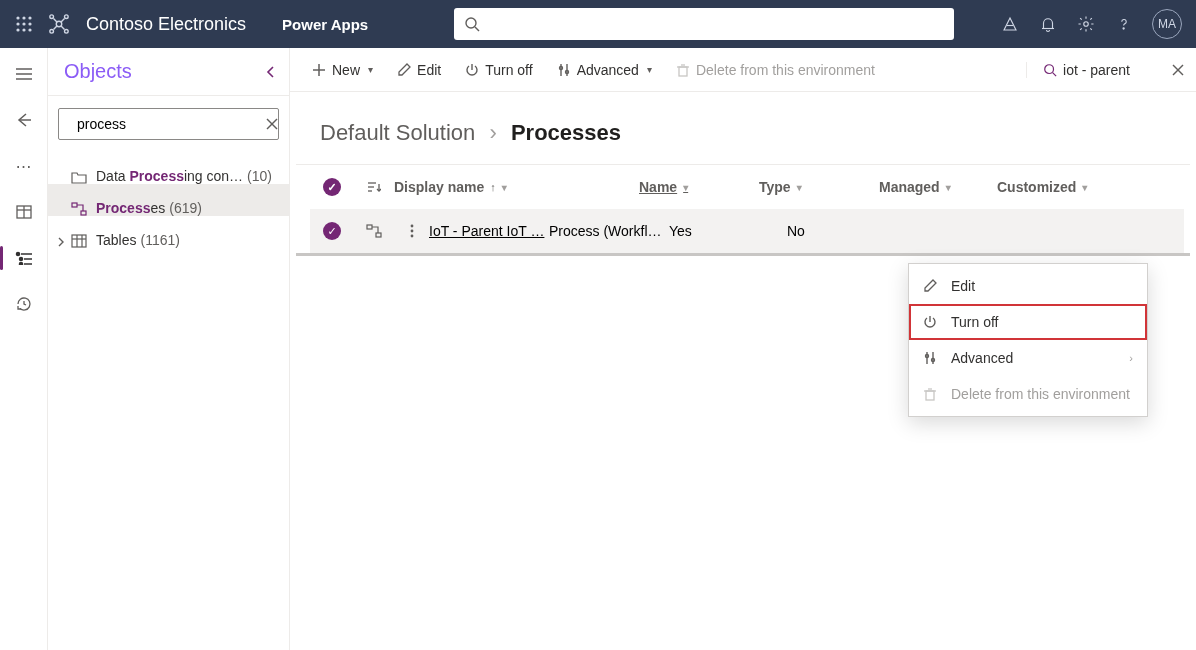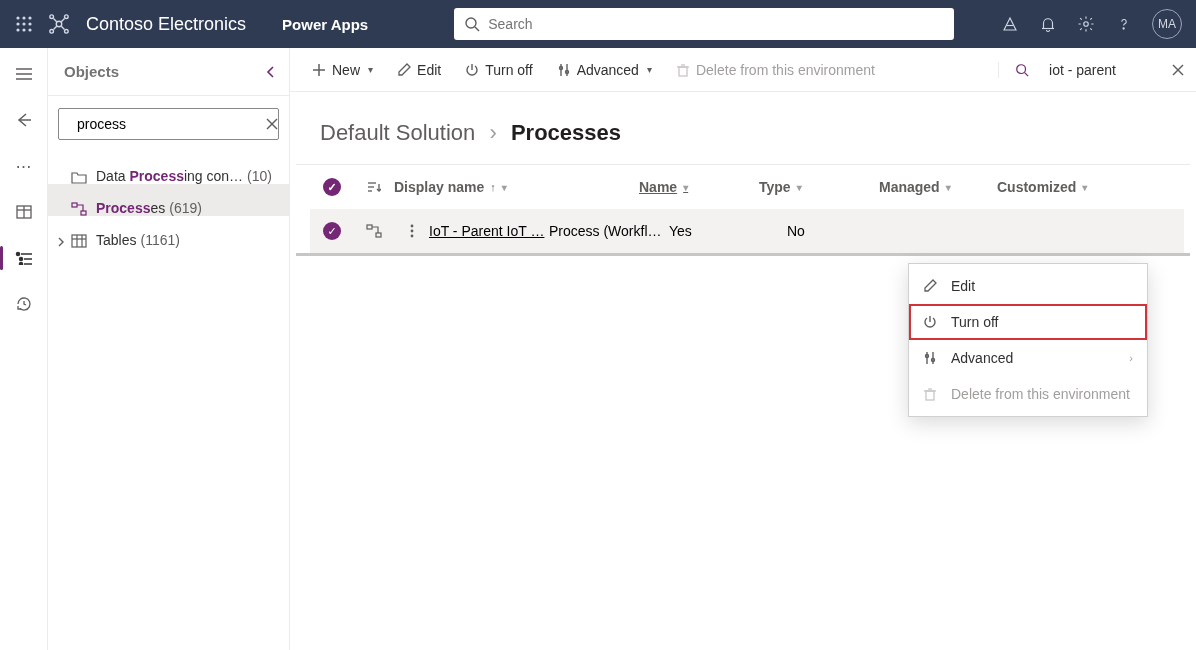--- a/index.html
+++ b/index.html
@@ -37,21 +37,21 @@
   .rail-item.active::before {
     content:""; position:absolute; left:-8px; top:2px; bottom:2px; width:3px; background:#742774; border-radius:2px;
   }
 
   
   .objects-panel { width: 242px; border-right: 1px solid #edebe9; }
   .objects-head {
     height: 48px; display:flex; align-items:center; padding: 0 12px 0 16px; justify-content:space-between;
     border-bottom: 1px solid #edebe9;
   }
-  .objects-head h2 { font-size: 15px; font-weight: 700; color:#737373; }
+  .objects-head h2 { font-size: 20px; font-weight: 400; color:#8b5cf6; }
   .objects-search {
     margin: 12px 10px; height: 32px; border:1px solid #8a8886; border-radius:2px;
     display:flex; align-items:center; padding: 0 6px 0 10px; gap:8px;
   }
   .objects-search input { border:0; outline:0; flex:1; font-size:14px; }
   .objects-search .clear { color:#605e5c; cursor:pointer; }
   .tree { padding-left: 0; }
   .tree-row {
     display:flex; align-items:flex-end; height:32px; padding-left: 22px; font-size: 14px; color:#323130; cursor:pointer;
     white-space: nowrap; overflow:hidden;
@@ -71,21 +71,21 @@
     padding: 0 12px; gap: 4px;
   }
   .cmd-btn {
     display:flex; align-items:center; gap:6px; padding: 6px 10px; font-size:14px; color:#323130;
     cursor:pointer; border-radius:3px;
   }
   .cmd-btn.disabled { color:#a19f9d; cursor:default;}
   .cmd-btn .ci { color:#605e5c; display:flex; }
   .cmd-btn.disabled .ci { color:#c8c6c4; }
   .cmd-btn .chev-s { color:#605e5c; font-size:10px; margin-left:2px;}
-  .cmd-right { margin-left:auto; display:flex; align-items:center; gap:20px; border-left:1px solid #edebe9; padding-left:16px;justify-content:center; }
+  .cmd-right { margin-left:auto; display:flex; align-items:center; gap:6px; border-left:1px solid #edebe9; padding-left:16px;justify-content:center; }
   .cmd-right .txt { font-size:14px; color:#323130; }
   .cmd-right .close { color:#605e5c; margin-left:36px; cursor:pointer; }
 
   .breadcrumb { padding: 28px 0 18px 30px; font-size: 22px; color:#605e5c; }
   .breadcrumb .current { font-weight:600; color:#201f1e; }
   .breadcrumb .chev { margin: 0 8px; color:#a19f9d;}
 
   .table-wrap { padding: 0 6px 0 14px; border-bottom: 3px solid #c8c6c4; border-top:1px solid #edebe9; margin: 0 6px 0 6px;}
   .thead, .trow { display:flex; align-items:center; height:44px; font-size:14px; }
   .thead { color:#605e5c; font-weight:600; }
@@ -156,21 +156,20 @@
     </svg>
     <span>Contoso Electronics</span>
   </div>
   <div class="app-name">Power Apps</div>
   <div class="search-wrap">
     <div class="search-box">
       <svg width="16" height="16" viewBox="0 0 16 16" fill="none" stroke="#605e5c" stroke-width="1.4">
           <circle cx="7" cy="7" r="5"></circle>
           <line x1="11" y1="11" x2="15" y2="15"></line>
         </svg>
-      <input placeholder="Search" style="">
     </div>
   </div>
   <div class="header-right">
     <span class="header-icon-btn">
       <svg width="18" height="18" viewBox="0 0 24 24" fill="none" stroke="#cfd6e4" stroke-width="1.5">
           <path d="M4 20 L12 4 L20 20 Z"></path>
           <line x1="8" y1="14" x2="16" y2="14"></line>
         </svg>
     </span>
     <span class="header-icon-btn">

